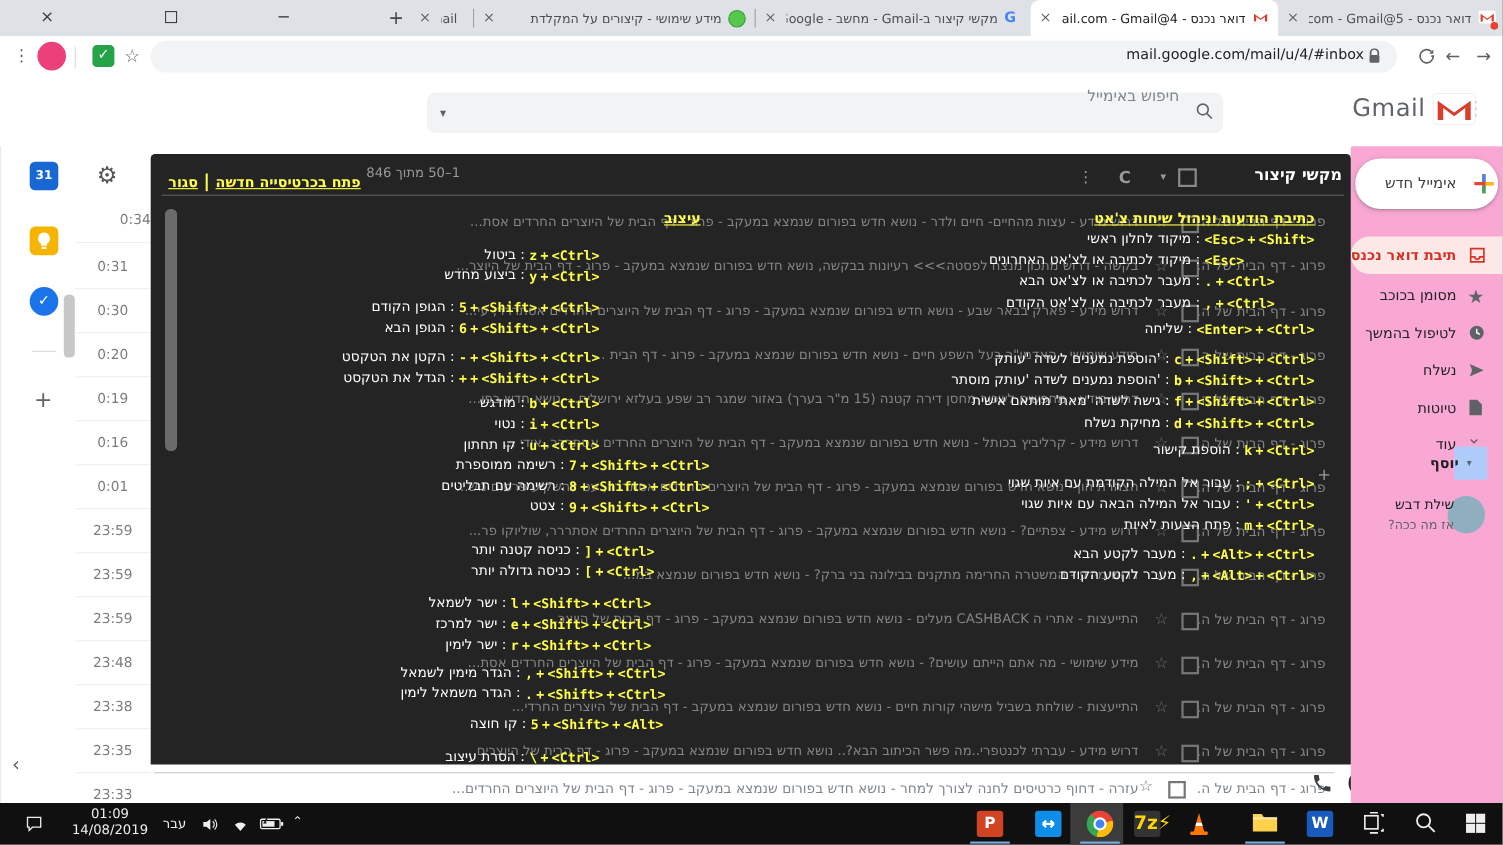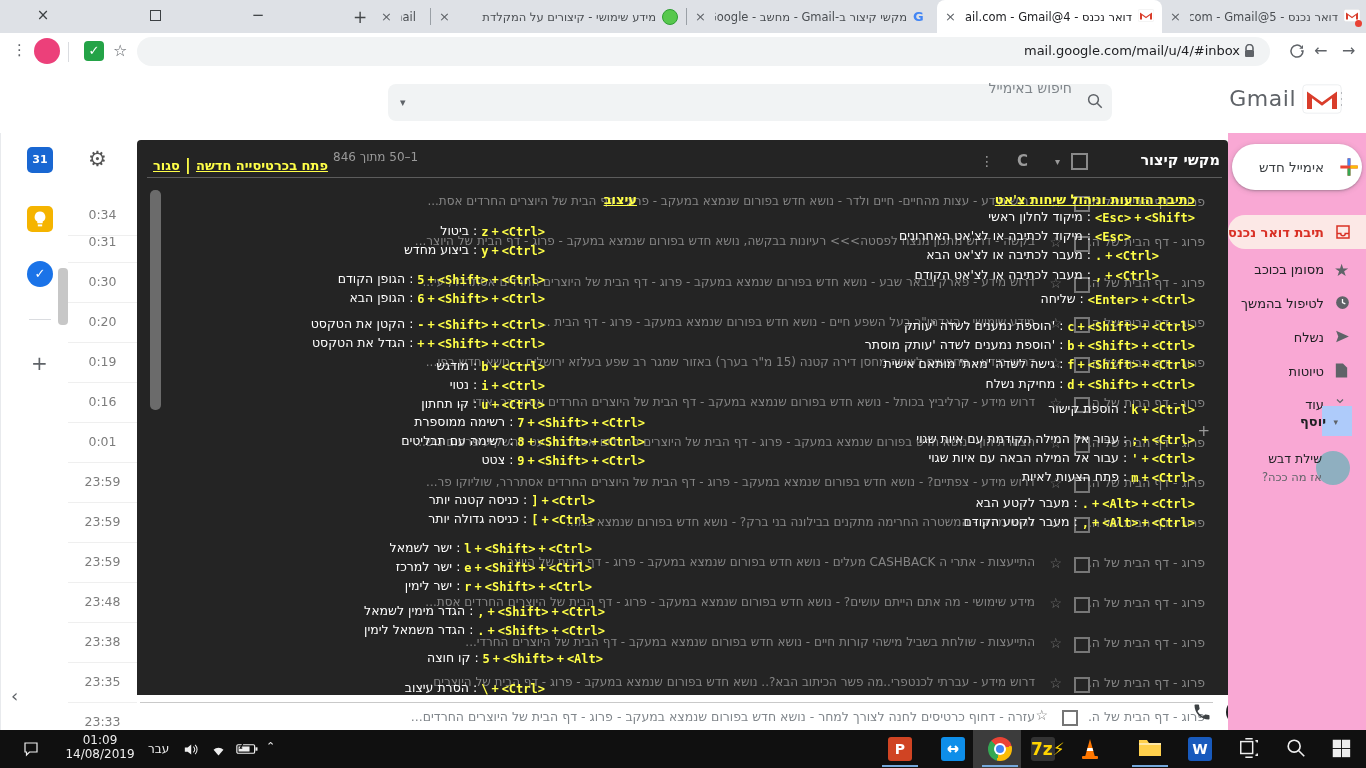--- a/index.html
+++ b/index.html
@@ -211,21 +211,21 @@
       <div class="sp-ico abs" style="top:128px;background:#1a73e8;border-radius:50%;color:#fff;font-size:13px;text-align:center;line-height:26px;">✓</div>
       <div class="abs" style="left:28px;top:186px;width:22px;height:1px;background:#dadce0;"></div>
       <div class="abs" style="left:30px;top:218px;color:#5f6368;font-size:20px;">+</div>
       <div class="abs" style="left:10px;top:552px;color:#5f6368;font-size:18px;">‹</div>
       <div class="abs vscroll" style="left:57px;top:135px;width:10px;height:57px;"></div>
     </div>
 
     <div class="abs" style="left:88px;top:14px;color:#555;font-size:21px;">⚙</div>
 
     <div id="timestrip" class="abs">
-        <div class="timecell abs" style="top: 62px;">0:34</div>
+        <div class="timecell abs" style="top: 47px; text-align: right;">0:34</div>
         <div class="timecell abs" style="top: 89px;">0:31</div>
         <div class="timecell abs" style="top: 129px;">0:30</div>
         <div class="timecell abs" style="top: 169px;">0:20</div>
         <div class="timecell abs" style="top: 209px;">0:19</div>
         <div class="timecell abs" style="top: 249px;">0:16</div>
         <div class="timecell abs" style="top: 289px;">0:01</div>
         <div class="timecell abs" style="top: 329px;">23:59</div>
         <div class="timecell abs" style="top: 369px;">23:59</div>
         <div class="timecell abs" style="top: 409px;">23:59</div>
         <div class="timecell abs" style="top: 449px;">23:48</div>

